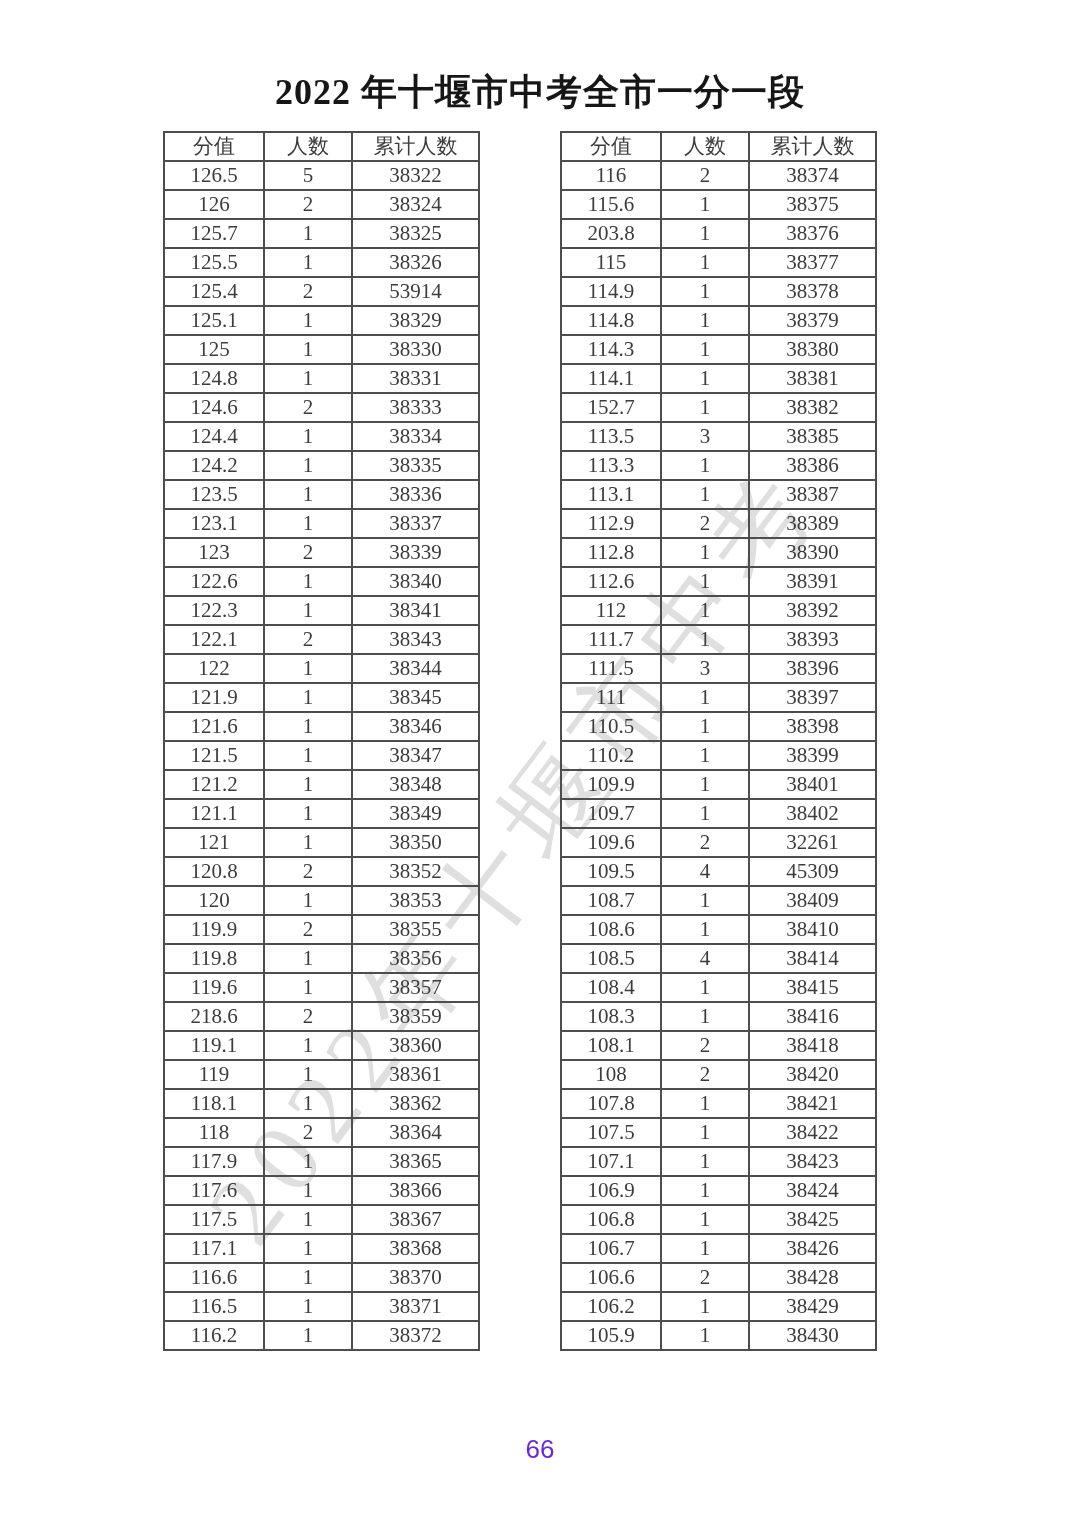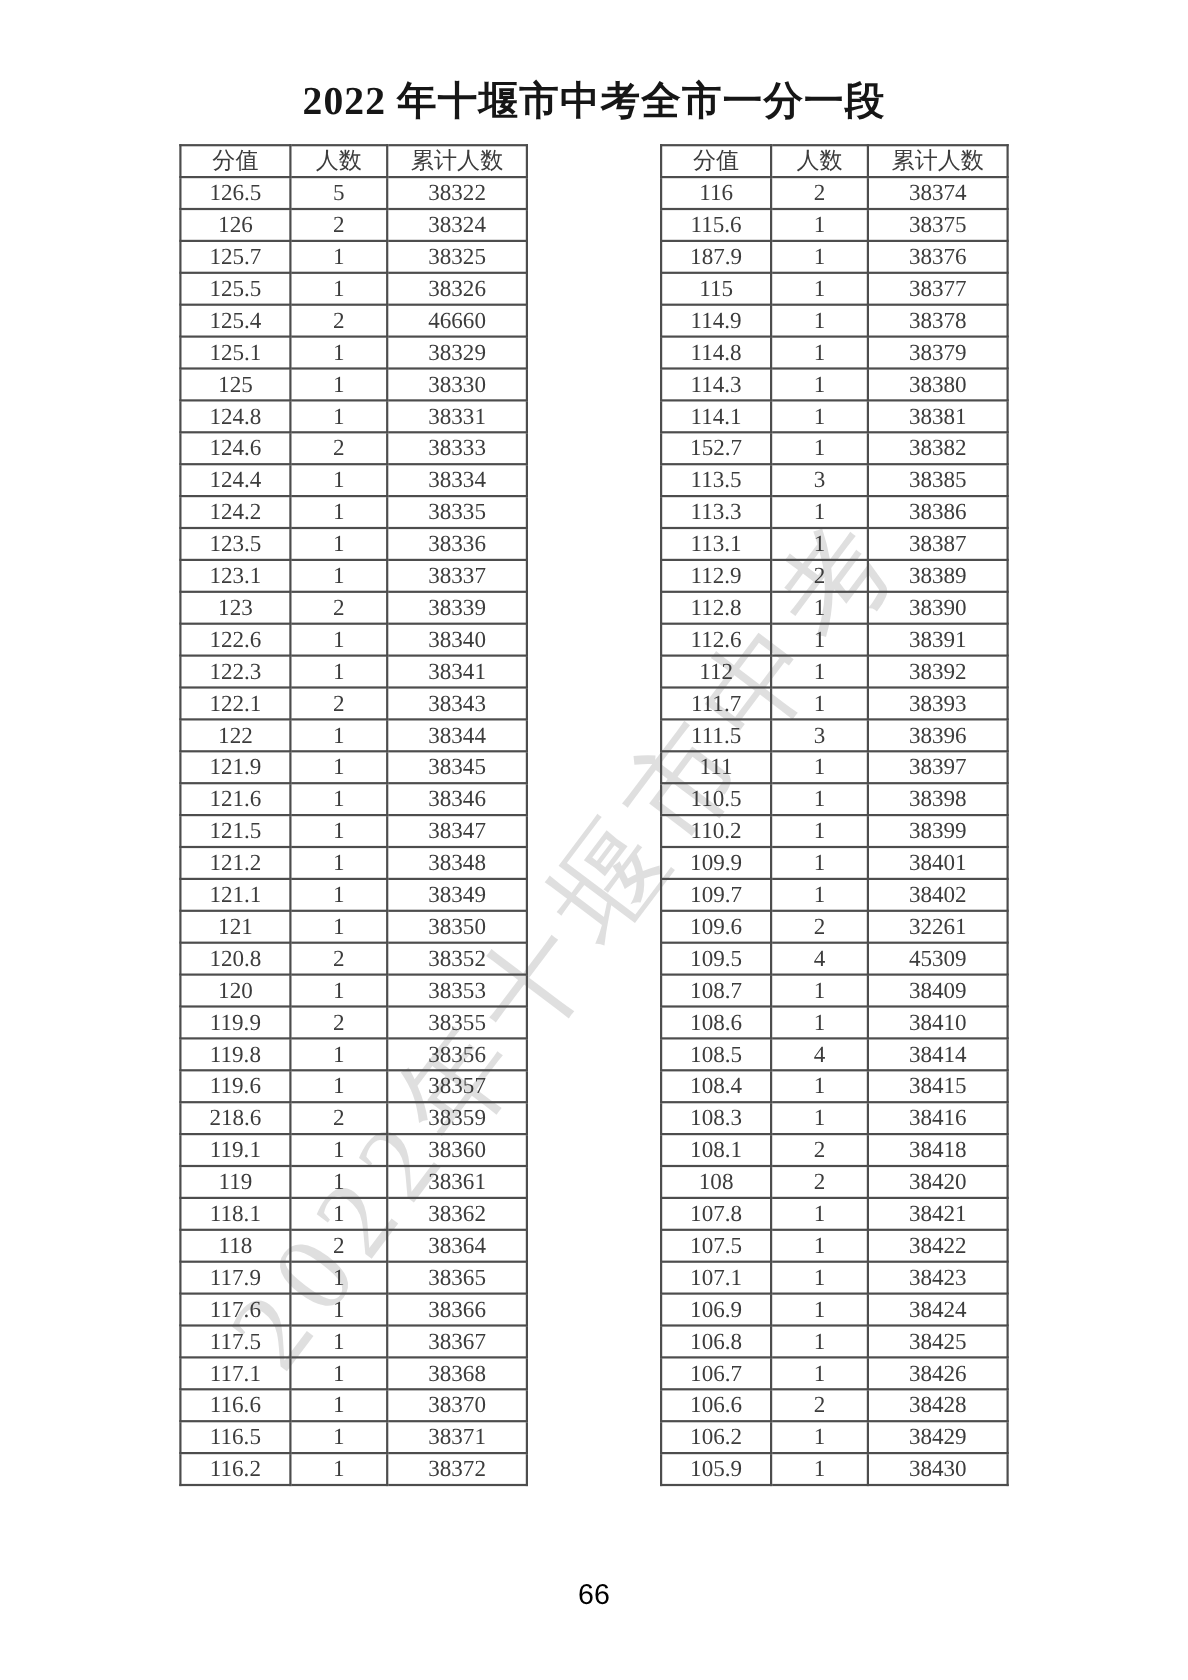--- a/index.html
+++ b/index.html
@@ -39,21 +39,21 @@
     font-weight: bold;
     color: #161616;
     letter-spacing: 1px;
     z-index: 1;
   }
   .tables {
     position: absolute;
     top: 131px;
     left: 163px;
     display: flex;
-    gap: 120px;
+    gap: 80px;
     z-index: 1;
   }
   table.score-table {
     border-collapse: collapse;
     table-layout: fixed;
     background: transparent;
   }
   table.score-table col.c-score { width: 100px; }
   table.score-table col.c-count { width: 88px; }
   table.score-table col.c-cum   { width: 127px; }
@@ -71,21 +71,21 @@
     background: transparent;
   }
   .page-number {
     position: absolute;
     bottom: 62px;
     left: 0;
     right: 0;
     text-align: center;
     font-family: "Liberation Sans", "DejaVu Sans", sans-serif;
     font-size: 26px;
-    color: #000000;
+    color: #6d28d9;
     z-index: 1;
   }
 </style>
 </head>
 <body>
 
 <div class="page">
 
   <div class="watermark">2022年十堰市中考</div>
 
@@ -123,21 +123,21 @@
             <td>38325</td>
           </tr>
           <tr>
             <td>125.5</td>
             <td>1</td>
             <td>38326</td>
           </tr>
           <tr>
             <td>125.4</td>
             <td>2</td>
-            <td>46660</td>
+            <td>53914</td>
           </tr>
           <tr>
             <td>125.1</td>
             <td>1</td>
             <td>38329</td>
           </tr>
           <tr>
             <td>125</td>
             <td>1</td>
             <td>38330</td>
@@ -333,21 +333,21 @@
             <td>116</td>
             <td>2</td>
             <td>38374</td>
           </tr>
           <tr>
             <td>115.6</td>
             <td>1</td>
             <td>38375</td>
           </tr>
           <tr>
-            <td>187.9</td>
+            <td>203.8</td>
             <td>1</td>
             <td>38376</td>
           </tr>
           <tr>
             <td>115</td>
             <td>1</td>
             <td>38377</td>
           </tr>
           <tr>
             <td>114.9</td>

